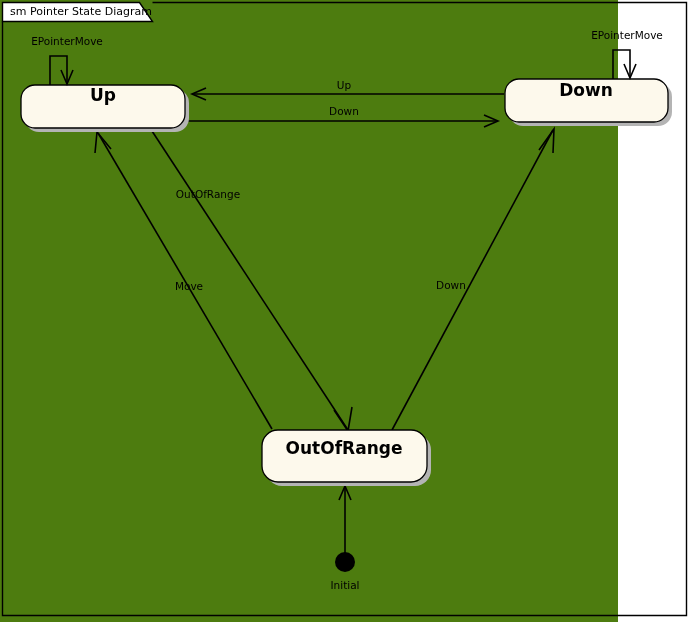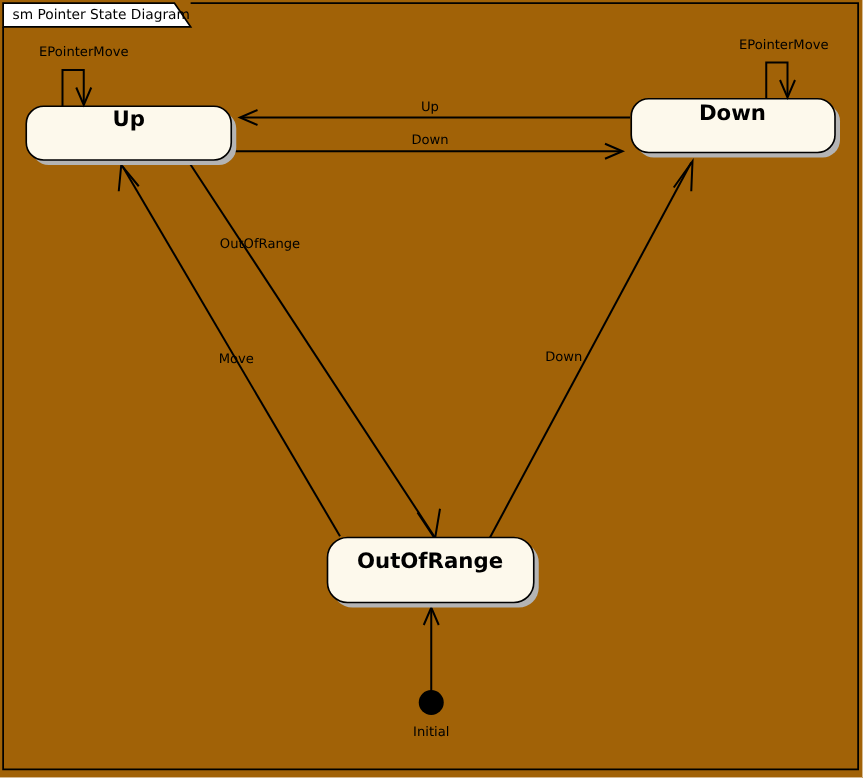--- a/index.html
+++ b/index.html
@@ -9,23 +9,23 @@
     background: #ffffff;
   }
   body {
     width: 690px;
     height: 622px;
     font-family: "DejaVu Sans", sans-serif;
     overflow: hidden;
   }
   #diagram-root {
     position: relative;
-    width: 690px;
+    width: 618px;
     height: 622px;
-    background: #a16207;
+    background: #4d7c0f;
   }
   svg#diagram-canvas {
     display: block;
     width: 690px;
     height: 622px;
   }
   .frame-border {
     fill: none;
     stroke: #000000;
     stroke-width: 1.4;

